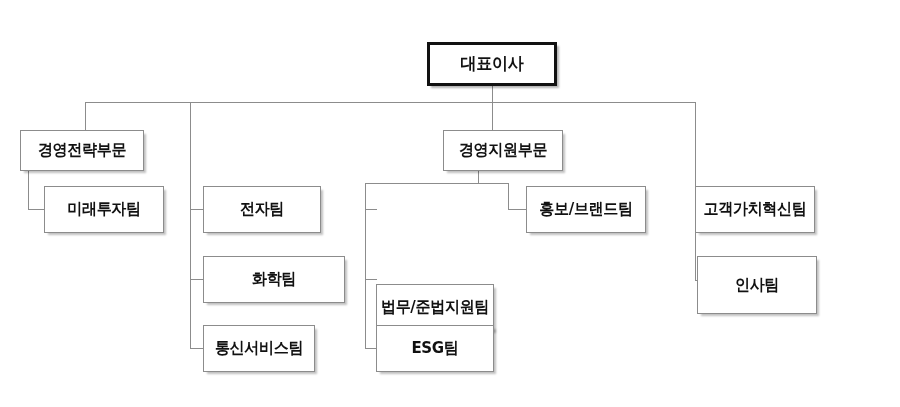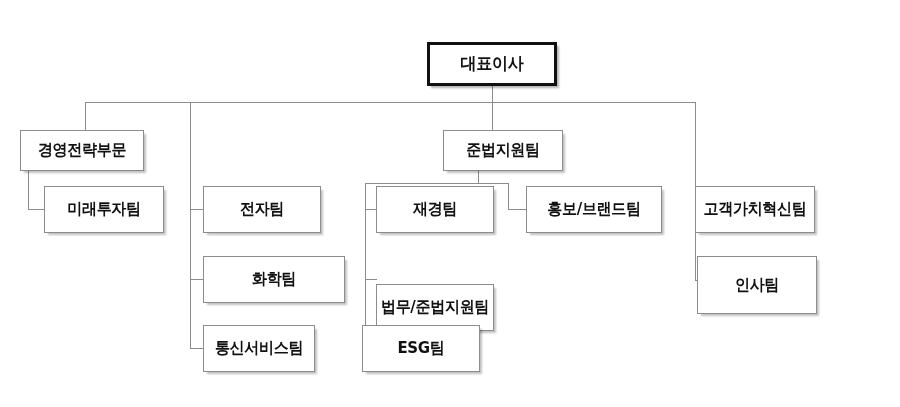--- a/index.html
+++ b/index.html
@@ -89,52 +89,49 @@
 
   <div class="node root" style="left:427px; top:42px; width:130px; height:44px;">
     <span class="node-label">대표이사</span>
   </div>
 
   <div class="node" style="left:20px; top:130px; width:124px; height:41px;">
     <span class="node-label">경영전략부문</span>
   </div>
 
   <div class="node" style="left:443px; top:130px; width:120px; height:41px;">
-    <span class="node-label">준법지원팀</span>
+    <span class="node-label">경영지원부문</span>
   </div>
 
   <div class="node" style="left:44px; top:186px; width:120px; height:47px;justify-content:center;">
     <span class="node-label">미래투자팀</span>
   </div>
 
   <div class="node" style="left:203px; top:186px; width:118px; height:47px;">
     <span class="node-label">전자팀</span>
   </div>
 
   <div class="node" style="left:203px; top:256px; width:142px; height:47px;">
     <span class="node-label">화학팀</span>
   </div>
 
   <div class="node" style="left:203px; top:325px; width:112px; height:47px;">
     <span class="node-label">통신서비스팀</span>
   </div>
 
-  <div class="node" style="left:376px; top:186px; width:118px; height:47px;">
-    <span class="node-label">재경팀</span>
-  </div>
 
   <div class="node" style="left:376px; top:256px; width:118px; height:47px;margin-top:28px;">
     <span class="node-label">법무/준법지원팀</span>
   </div>
 
-  <div class="node" style="left:362px; top:325px; width:118px; height:47px;">
+  <div class="node" style="left:376px; top:325px; width:118px; height:47px;">
     <span class="node-label">ESG팀</span>
   </div>
 
-  <div class="node" style="left:526px; top:186px; width:136px; height:47px;">
+  <div class="node" style="left:526px; top:186px; width:120px; height:47px;">
     <span class="node-label">홍보/브랜드팀</span>
   </div>
 
   <div class="node" style="left:695px; top:186px; width:120px; height:47px;">
     <span class="node-label">고객가치혁신팀</span>
   </div>
 
   <div class="node" style="left:697px; top:256px; width:120px; height:58px;">
     <span class="node-label">인사팀</span>
   </div>

